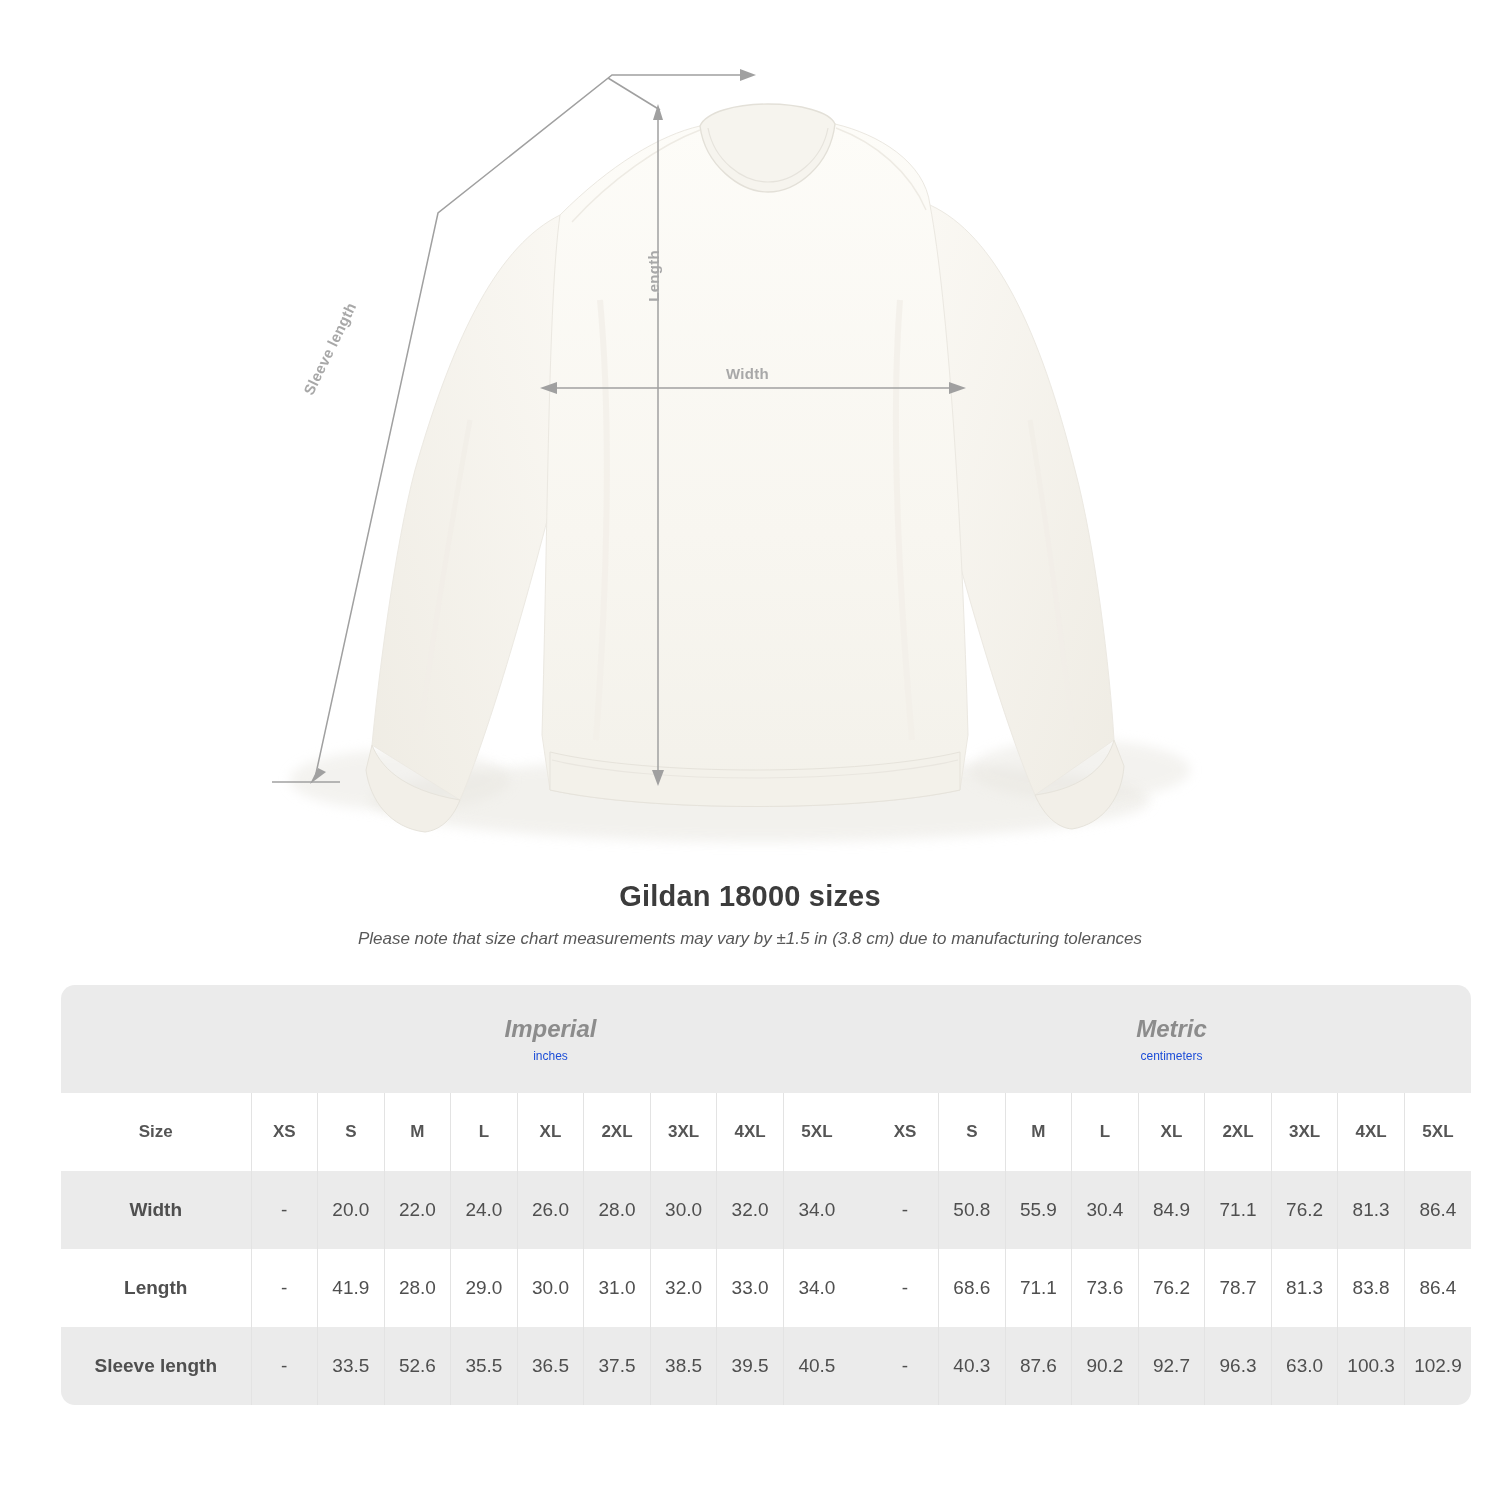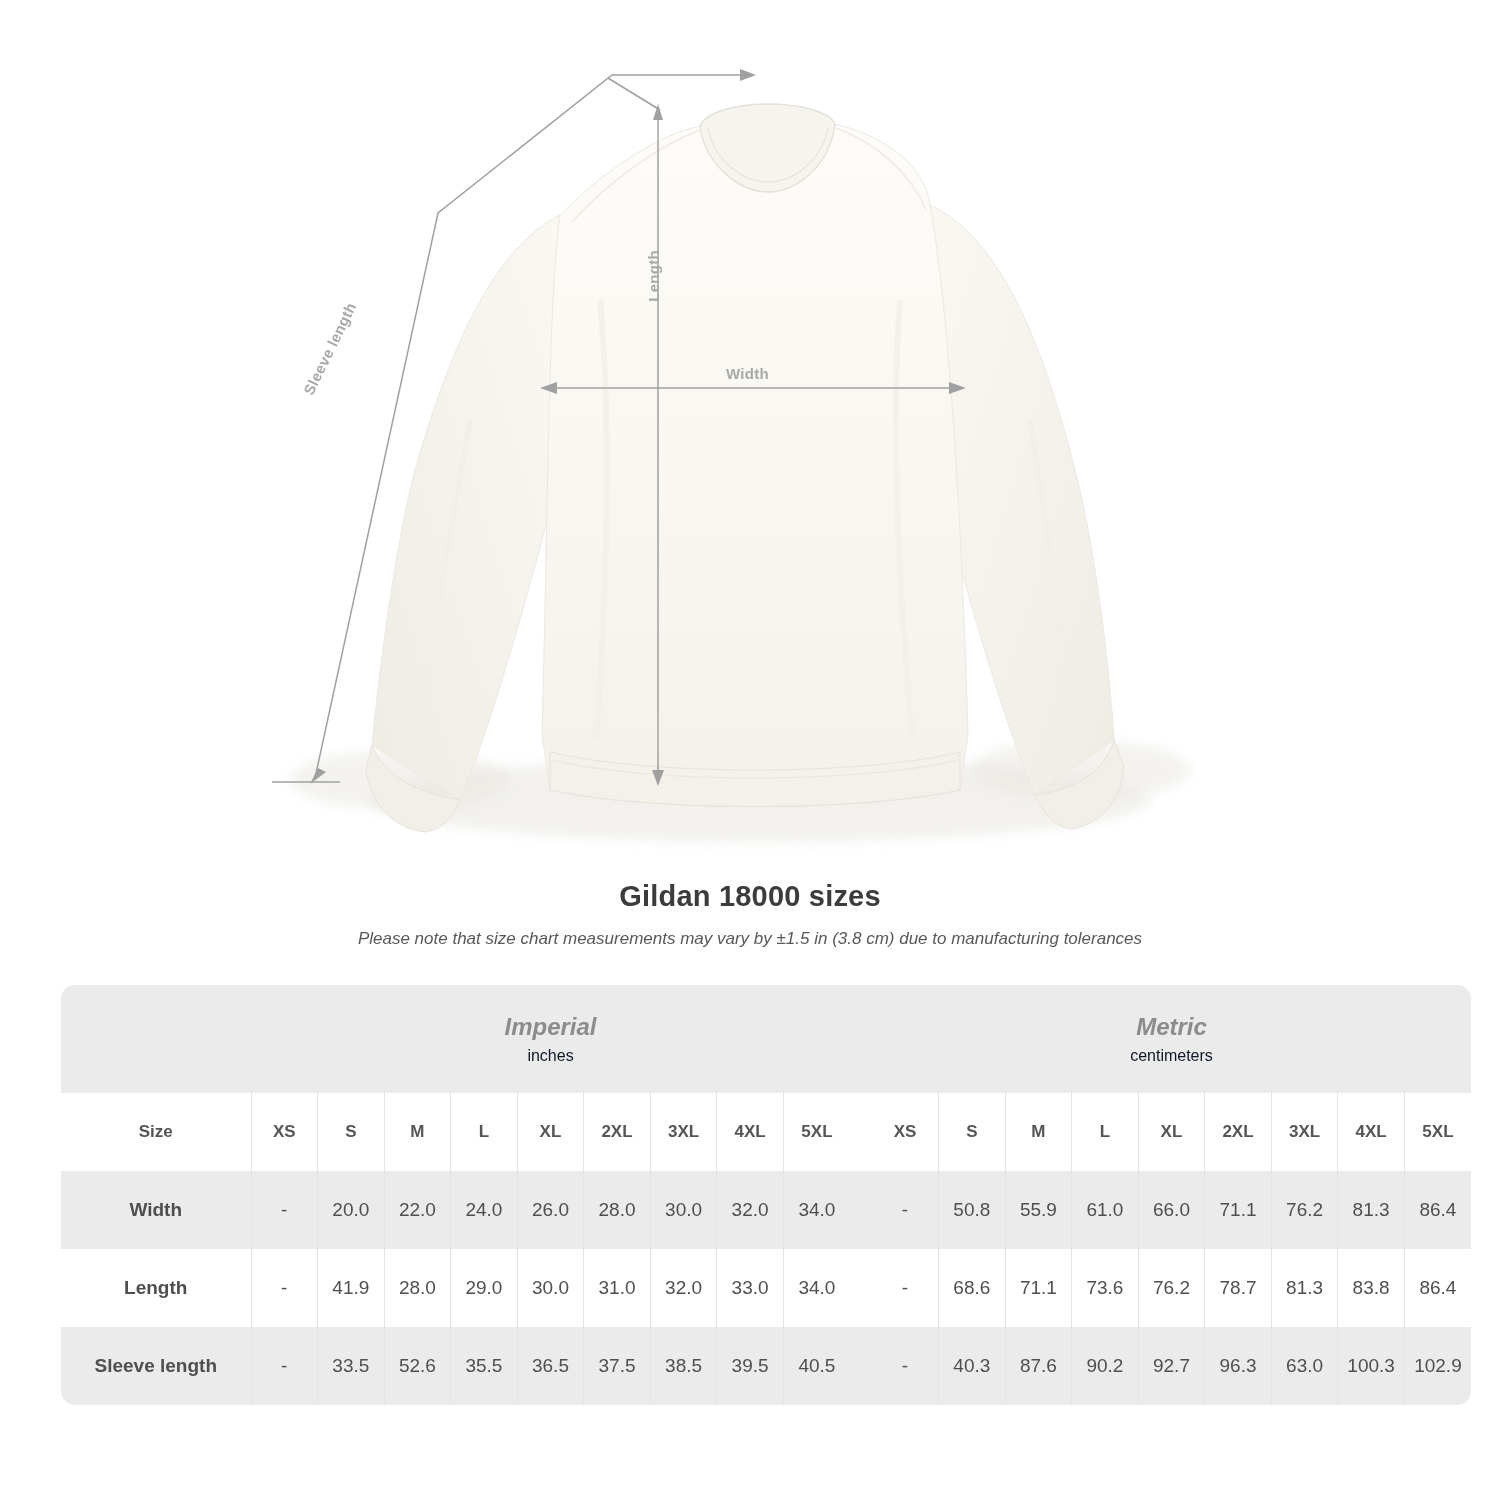--- a/index.html
+++ b/index.html
@@ -95,22 +95,22 @@
   }
   .unit-name {
     font-size: 24px;
     font-weight: bold;
     font-style: italic;
     color: #8c8c8c;
     display: block;
     margin-bottom: 6px;
   }
   .unit-sub {
-    font-size: 16px;
-    color: #0f172a;
+    font-size: 12px;
+    color: #1d4ed8;
     display: block;
   }
   .spacer-col { width: 22px; background: #ebebeb; }
 
   tr.row-size td { background: #ffffff; }
   tr.row-alt td { background: #ebebeb; }
   tr.row-plain td { background: #ffffff; }
 
   td.cell {
     height: 78px;
@@ -292,22 +292,22 @@
           <td class="cell">24.0</td>
           <td class="cell">26.0</td>
           <td class="cell">28.0</td>
           <td class="cell">30.0</td>
           <td class="cell">32.0</td>
           <td class="cell lastincol">34.0</td>
           <td class="cell spacer"></td>
           <td class="cell">-</td>
           <td class="cell">50.8</td>
           <td class="cell">55.9</td>
-          <td class="cell">61.0</td>
-          <td class="cell">66.0</td>
+          <td class="cell">30.4</td>
+          <td class="cell">84.9</td>
           <td class="cell">71.1</td>
           <td class="cell">76.2</td>
           <td class="cell">81.3</td>
           <td class="cell lastincol">86.4</td>
         </tr>
         <tr class="row-plain">
           <td class="cell rowhead">Length</td>
           <td class="cell">-</td>
           <td class="cell">41.9</td>
           <td class="cell">28.0</td>

